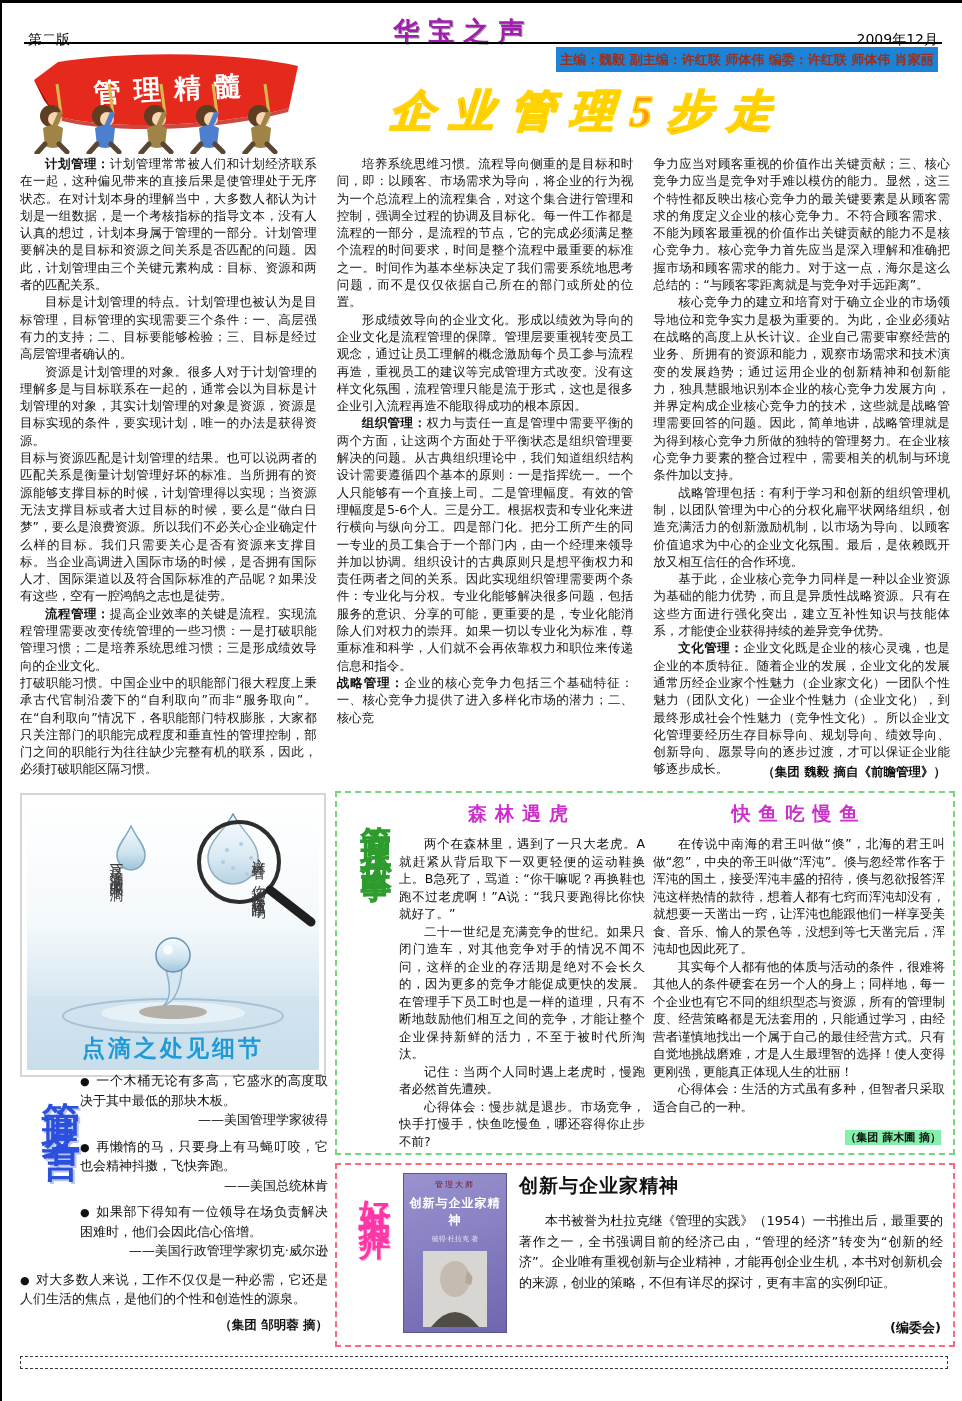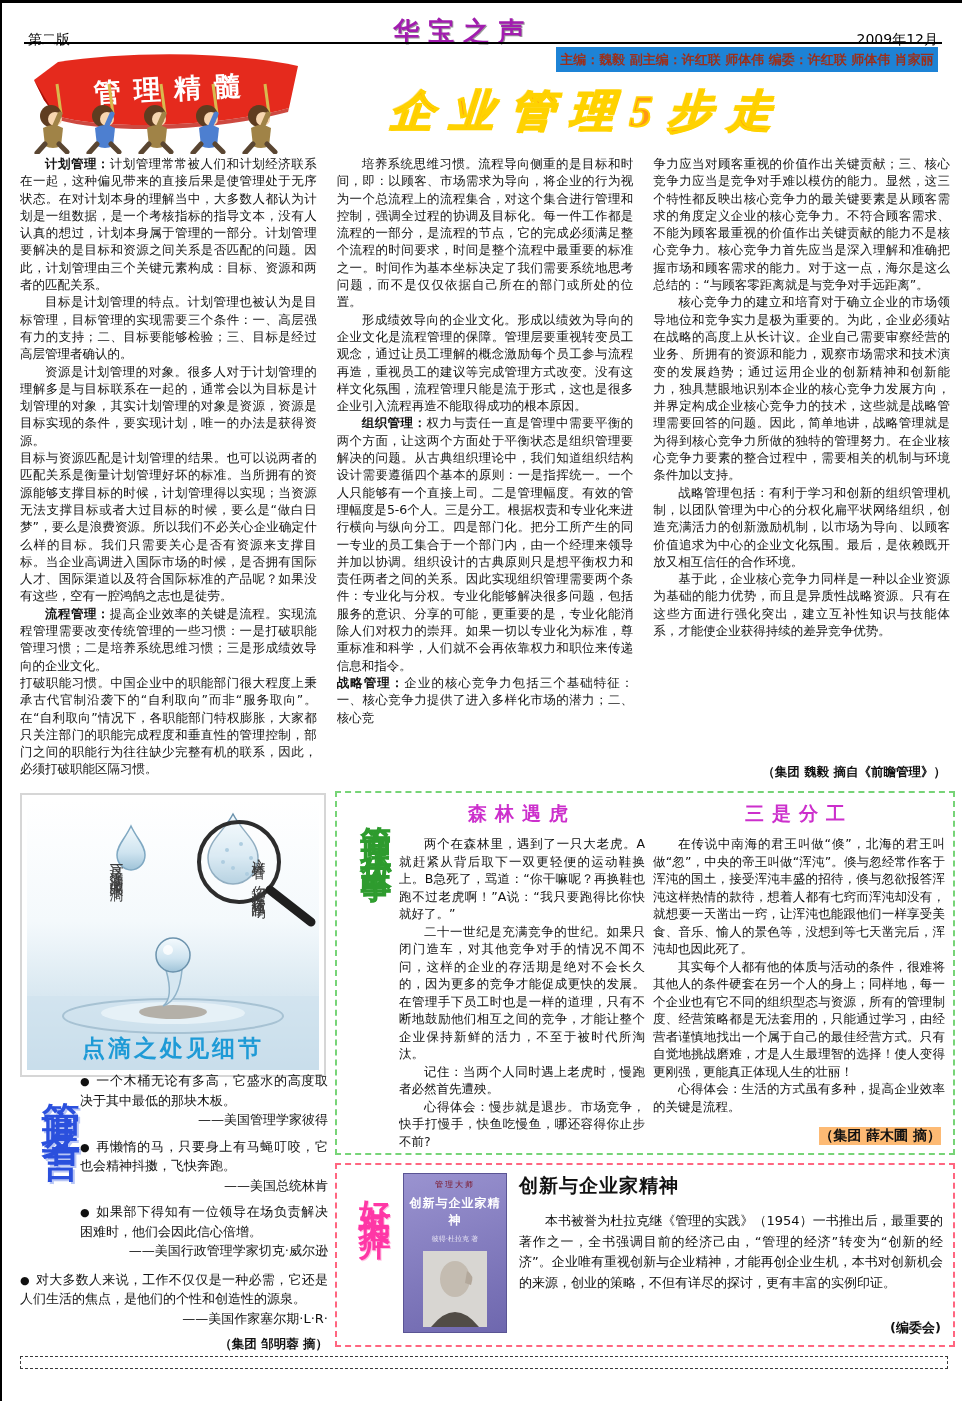--- a/index.html
+++ b/index.html
@@ -57,21 +57,21 @@
 
   
   .stories{position:absolute;top:791px;left:335px;width:620px;height:364px;box-sizing:border-box;
     border:2px dashed #77d477;background:#fff;padding:6px 8px;display:flex;gap:8px;}
   .vtitle-green{width:46px;font-size:30px;letter-spacing:11px;color:#46c046;-webkit-text-stroke:1px #2e9b2e;padding-top:4px;}
   .story{overflow:hidden;position:relative;}
   .story-1{flex:1;}
   .story-2{width:292px;}
   .story h3{margin:2px 0 8px;text-align:center;font-size:19px;color:#cc2fcc;letter-spacing:8px;font-weight:bold;}
   .story p{margin:0;font-size:12.5px;line-height:17.5px;text-align:justify;}
-  .scredit{position:absolute;right:4px;bottom:2px;font-weight:bold;font-size:14px;background:#fdba74;}
+  .scredit{position:absolute;right:4px;bottom:2px;font-weight:bold;font-size:11px;background:#86efac;}
 
   
   .bookpanel{position:absolute;top:1163px;left:335px;width:620px;height:184px;box-sizing:border-box;
     border:2px dashed #ff6680;background:#fff;padding:8px 10px;display:flex;gap:12px;}
   .vtitle-pink{width:44px;font-size:32px;letter-spacing:9px;color:#ff37a6;text-shadow:1px 1px 0 #ffc3e2;padding-top:2px;}
   .cover{width:104px;height:160px;background:linear-gradient(160deg,#9a93d0,#6e67ae);border:1px solid #5a5494;
     text-align:center;flex:none;box-sizing:border-box;padding-top:5px;}
   .cover-top{font-size:8px;color:#7a1020;letter-spacing:2px;}
   .cover-title{font-size:12px;font-weight:bold;color:#fff;letter-spacing:1px;margin-top:5px;}
   .cover-author{font-size:7px;color:#e8e4f4;margin-top:5px;}
@@ -170,20 +170,21 @@
       <p class="indent"><span>培养系统思维习惯。流程导向侧重的是目标和时间，即：以顾客、市场需求为导向，将企业的行为视为一个总流程上的流程集合，对这个集合进行管理和控制，强调全过程的协调及目标化。每一件工作都是流程的一部分，是流程的节点，它的完成必须满足整个流程的时间要求，时间是整个流程中最重要的标准之一。时间作为基本坐标决定了我们需要系统地思考问题，而不是仅仅依据自己所在的部门或所处的位置。</span></p>
       <p class="indent"><span>形成绩效导向的企业文化。形成以绩效为导向的企业文化是流程管理的保障。管理层要重视转变员工观念，通过让员工理解的概念激励每个员工参与流程再造，重视员工的建议等完成管理方式改变。没有这样文化氛围，流程管理只能是流于形式，这也是很多企业引入流程再造不能取得成功的根本原因。</span></p>
       <p class="indent"><b class="lead">组织管理：</b><span>权力与责任一直是管理中需要平衡的两个方面，让这两个方面处于平衡状态是组织管理要解决的问题。从古典组织理论中，我们知道组织结构设计需要遵循四个基本的原则：一是指挥统一。一个人只能够有一个直接上司。二是管理幅度。有效的管理幅度是5-6个人。三是分工。根据权责和专业化来进行横向与纵向分工。四是部门化。把分工所产生的同一专业的员工集合于一个部门内，由一个经理来领导并加以协调。组织设计的古典原则只是想平衡权力和责任两者之间的关系。因此实现组织管理需要两个条件：专业化与分权。专业化能够解决很多问题，包括服务的意识、分享的可能，更重要的是，专业化能消除人们对权力的崇拜。如果一切以专业化为标准，尊重标准和科学，人们就不会再依靠权力和职位来传递信息和指令。</span></p>
       <p><b class="lead">战略管理：</b><span>企业的核心竞争力包括三个基础特征：一、核心竞争力提供了进入多样化市场的潜力；二、核心竞</span></p>
     </div>
     <div class="col">
       <p><span>争力应当对顾客重视的价值作出关键贡献；三、核心竞争力应当是竞争对手难以模仿的能力。显然，这三个特性都反映出核心竞争力的最关键要素是从顾客需求的角度定义企业的核心竞争力。不符合顾客需求、不能为顾客最重视的价值作出关键贡献的能力不是核心竞争力。核心竞争力首先应当是深入理解和准确把握市场和顾客需求的能力。对于这一点，海尔是这么总结的：“与顾客零距离就是与竞争对手远距离”。</span></p>
       <p class="indent"><span>核心竞争力的建立和培育对于确立企业的市场领导地位和竞争实力是极为重要的。为此，企业必须站在战略的高度上从长计议。企业自己需要审察经营的业务、所拥有的资源和能力，观察市场需求和技术演变的发展趋势；通过运用企业的创新精神和创新能力，独具慧眼地识别本企业的核心竞争力发展方向，并界定构成企业核心竞争力的技术，这些就是战略管理需要回答的问题。因此，简单地讲，战略管理就是为得到核心竞争力所做的独特的管理努力。在企业核心竞争力要素的整合过程中，需要相关的机制与环境条件加以支持。</span></p>
       <p class="indent"><span>战略管理包括：有利于学习和创新的组织管理机制，以团队管理为中心的分权化扁平状网络组织，创造充满活力的创新激励机制，以市场为导向、以顾客价值追求为中心的企业文化氛围。最后，是依赖既开放又相互信任的合作环境。</span></p>
       <p class="indent"><span>基于此，企业核心竞争力同样是一种以企业资源为基础的能力优势，而且是异质性战略资源。只有在这些方面进行强化突出，建立互补性知识与技能体系，才能使企业获得持续的差异竞争优势。</span></p>
+      <p class="indent"><b class="lead">文化管理：</b><span>企业文化既是企业的核心灵魂，也是企业的本质特征。随着企业的发展，企业文化的发展通常历经企业家个性魅力（企业家文化）一团队个性魅力（团队文化）一企业个性魅力（企业文化），到最终形成社会个性魅力（竞争性文化）。所以企业文化管理要经历生存目标导向、规划导向、绩效导向、创新导向、愿景导向的逐步过渡，才可以保证企业能够逐步成长。</span></p>
     </div>
   </section>
   <div class="article-credit">（集团 魏毅 摘自《前瞻管理》）</div>
 
   <section class="water">
     <div class="water-inner">
       <svg width="292" height="270" viewBox="0 0 292 270" style="position:absolute;top:0;left:0;">
         <defs>
           <linearGradient id="dropg" x1="0" y1="0" x2="0" y2="1">
             <stop offset="0" stop-color="#f4fafd"></stop>
@@ -235,39 +236,38 @@
           <div class="qauthor">——美国总统林肯</div>
         </div>
         <div class="quote">
           <span class="bullet">●</span><span>如果部下得知有一位领导在场负责解决困难时，他们会因此信心倍增。</span>
           <div class="qauthor">——美国行政管理学家切克·威尔逊</div>
         </div>
       </div>
     </div>
     <div class="quote quote-wide">
       <span class="bullet">●</span><span>对大多数人来说，工作不仅仅是一种必需，它还是人们生活的焦点，是他们的个性和创造性的源泉。</span>
-      <div class="qauthor">——美国作家塞尔期·L·R·</div>
     </div>
     <div class="qcredit">（集团 邹明蓉 摘）</div>
   </section>
 
   <section class="stories">
     <div class="vtitle vtitle-green">管理小故事</div>
     <div class="story story-1">
       <h3>森林遇虎</h3>
       <p class="indent">两个在森林里，遇到了一只大老虎。A就赶紧从背后取下一双更轻便的运动鞋换上。B急死了，骂道：“你干嘛呢？再换鞋也跑不过老虎啊！”A说：“我只要跑得比你快就好了。”</p>
       <p class="indent">二十一世纪是充满竞争的世纪。如果只闭门造车，对其他竞争对手的情况不闻不问，这样的企业的存活期是绝对不会长久的，因为更多的竞争才能促成更快的发展。在管理手下员工时也是一样的道理，只有不断地鼓励他们相互之间的竞争，才能让整个企业保持新鲜的活力，不至于被时代所淘汰。</p>
       <p class="indent">记住：当两个人同时遇上老虎时，慢跑者必然首先遭殃。</p>
       <p class="indent">心得体会：慢步就是退步。市场竞争，快手打慢手，快鱼吃慢鱼，哪还容得你止步不前?</p>
     </div>
     <div class="story story-2">
-      <h3>三是分工</h3>
+      <h3>快鱼吃慢鱼</h3>
       <p class="indent">在传说中南海的君王叫做“倏”，北海的君王叫做“忽”，中央的帝王叫做“浑沌”。倏与忽经常作客于浑沌的国土，接受浑沌丰盛的招待，倏与忽欲报答浑沌这样热情的款待，想着人都有七窍而浑沌却没有，就想要一天凿出一窍，让浑沌也能跟他们一样享受美食、音乐、愉人的景色等，没想到等七天凿完后，浑沌却也因此死了。</p>
       <p class="indent">其实每个人都有他的体质与活动的条件，很难将其他人的条件硬套在另一个人的身上；同样地，每一个企业也有它不同的组织型态与资源，所有的管理制度、经营策略都是无法套用的，只能通过学习，由经营者谨慎地找出一个属于自己的最佳经营方式。只有自觉地挑战磨难，才是人生最理智的选择！使人变得更刚强，更能真正体现人生的壮丽！</p>
-      <p class="indent">心得体会：生活的方式虽有多种，提高企业效率的关键是流程。</p>
+      <p class="indent">心得体会：生活的方式虽有多种，但智者只采取适合自己的一种。</p>
       <div class="scredit">（集团 薛木圃 摘）</div>
     </div>
   </section>
 
   <section class="bookpanel">
     <div class="vtitle vtitle-pink">好书推介</div>
     <div class="cover">
       <div class="cover-top">管理大师</div>
       <div class="cover-title">创新与企业家精神</div>
       <div class="cover-author">彼得·杜拉克 著</div>

